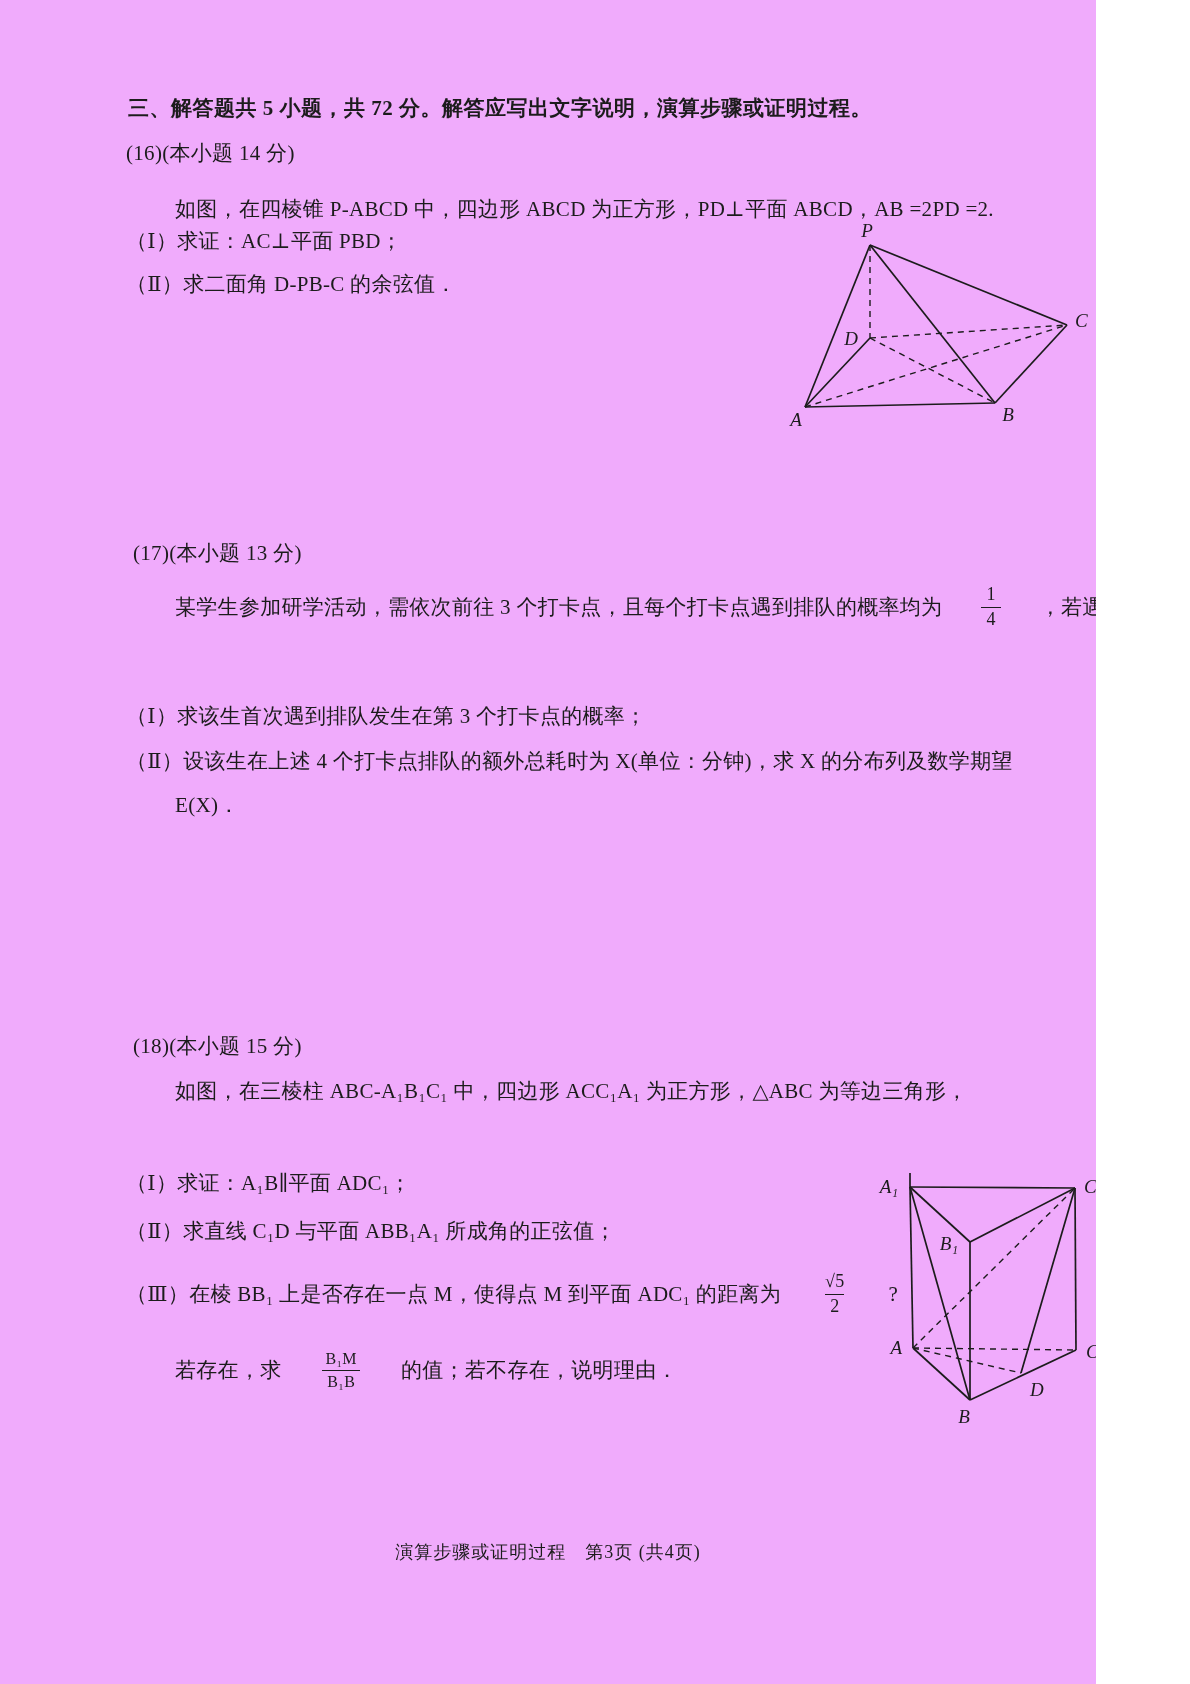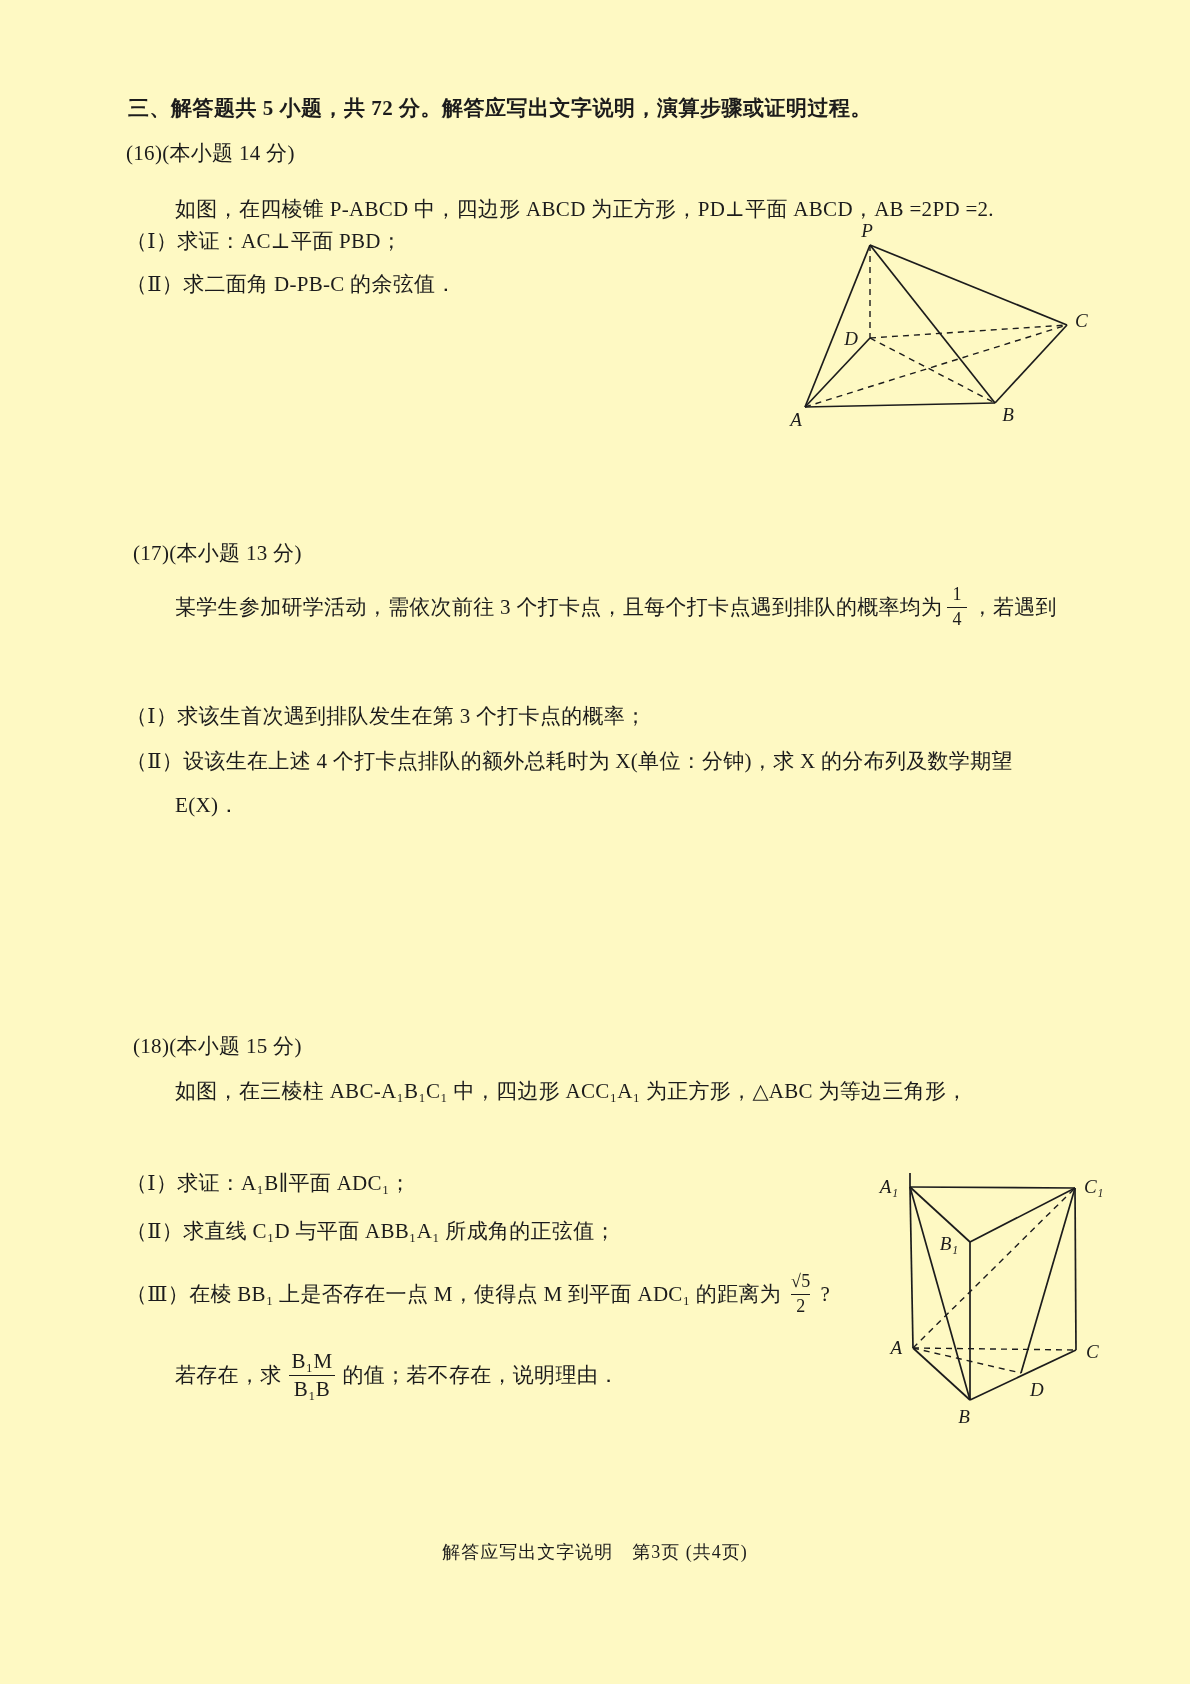--- a/index.html
+++ b/index.html
@@ -1,33 +1,33 @@
 <!DOCTYPE html>
 <html><head>
 <meta charset="utf-8">
 <style>
   html,body{margin:0;padding:0;background:#ffffff;}
   .page{
     position:relative;
-    width:1190px;
+    width:1096px;
     height:1684px;
-    background:#fef9c3;
+    background:#f0abfc;
     color:#1c1c1c;
     font-family:"Liberation Serif","DejaVu Serif",serif;
     overflow:hidden;
   }
   .t{
     position:absolute;
     font-size:21px;
     line-height:1.25;
     white-space:nowrap;
     letter-spacing:0.3px;
   }
   .bold{font-weight:bold;letter-spacing:0.5px;}
-  .row{display:flex;align-items:center;}
+  .row{display:flex;align-items:center;gap:34px;}
   .frac{
     display:inline-flex;
     flex-direction:column;
     align-items:center;
     vertical-align:middle;
     font-size:18px;
     line-height:1.1;
     margin:0 5px;
   }
   .frac .num{padding:0 5px 2px;}
@@ -106,21 +106,21 @@
     <span>（Ⅲ）在棱 BB₁ 上是否存在一点 M，使得点 M 到平面 ADC₁ 的距离为</span>
     <span class="frac">
       <span class="num">√5</span>
       <span class="den">2</span>
     </span>
     <span>?</span>
   </div>
 
   <div class="t row" style="left:175px;top:1350px">
     <span>若存在，求</span>
-    <span class="frac" style="font-size:21px">
+    <span class="frac" style="font-size:16px">
       <span class="num">B₁M</span>
       <span class="den">B₁B</span>
     </span>
     <span>的值；若不存在，说明理由．</span>
   </div>
 
   <svg class="fig" style="left:858px;top:1160px" width="270" height="275" viewBox="0 0 270 275">
 
     <line x1="52" y1="27" x2="217" y2="28"></line>
     <line x1="52" y1="27" x2="112" y2="82"></line>
@@ -144,15 +144,15 @@
 
     <text x="40" y="33" text-anchor="end">A₁</text>
     <text x="226" y="33" text-anchor="start">C₁</text>
     <text x="100" y="90" text-anchor="end">B₁</text>
     <text x="44" y="194" text-anchor="end">A</text>
     <text x="228" y="198" text-anchor="start">C</text>
     <text x="106" y="263" text-anchor="middle">B</text>
     <text x="172" y="236" text-anchor="start">D</text>
   </svg>
 
-  <div class="footer" style="top:1540px">解答应写出文字说明　第3页 (共4页)</div>
+  <div class="footer" style="top:1540px">演算步骤或证明过程　第3页 (共4页)</div>
 
 </div>
 
 </body></html>

